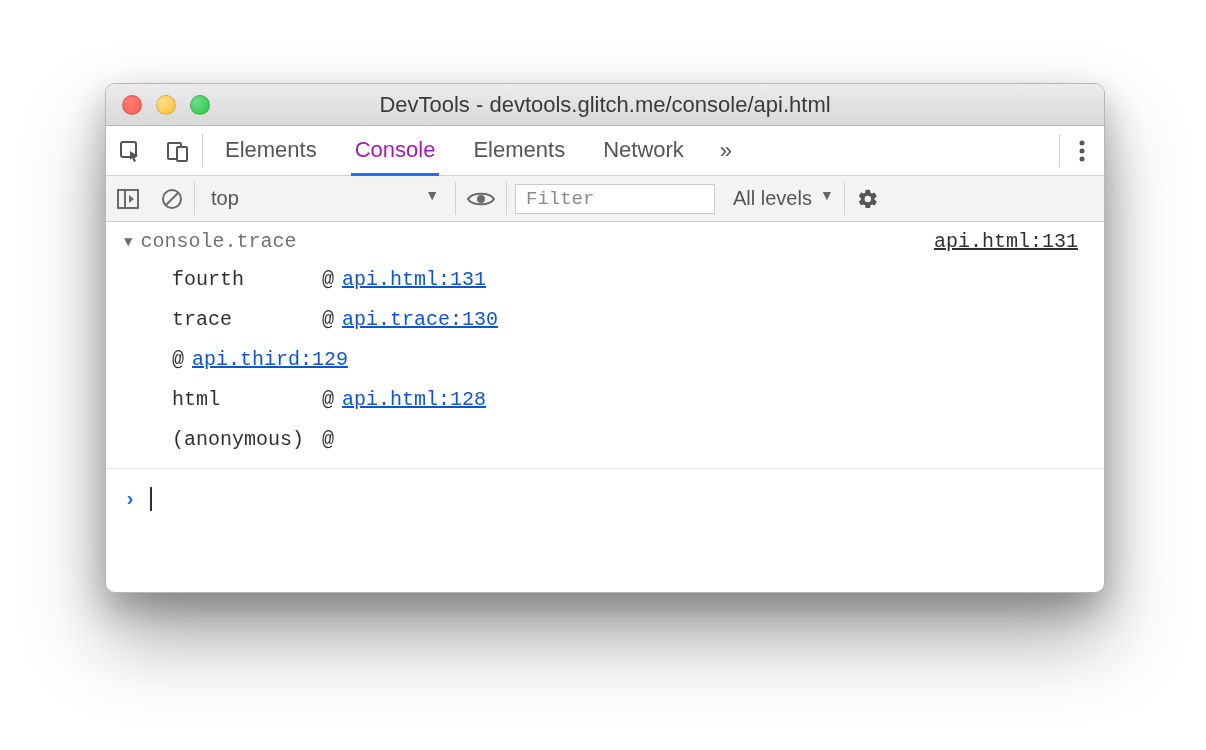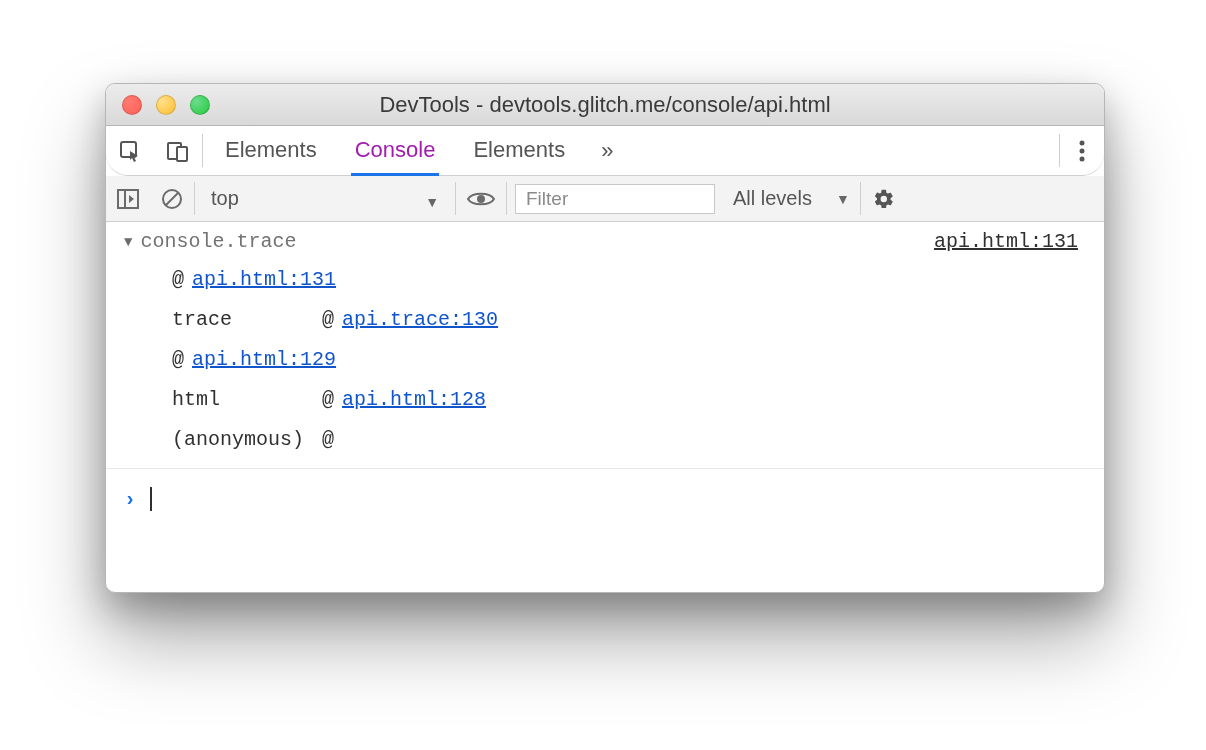--- a/index.html
+++ b/index.html
@@ -56,21 +56,20 @@
   }
 
   
   .tabrow {
     height: 50px;
     border-bottom: 1px solid #cfcfcf;
     display: flex;
     align-items: stretch;
     font-size: 22px;
     color: #555;
-    border-radius: 22px;
   }
   .tabrow .iconcell {
     display: flex; align-items: center; justify-content: center;
     width: 48px;
   }
   .tabrow .sep {
     width: 1px; background: #cfcfcf; margin: 8px 0;
   }
   .tabrow .tabs {
     display: flex; align-items: stretch;
@@ -109,41 +108,42 @@
     align-items: center;
     font-size: 20px;
     color: #555;
   }
   .tbcell {
     display: flex; align-items: center; justify-content: center;
   }
   .tbcell.icon { width: 44px; }
   .toolbar .sep { width: 1px; align-self: stretch; background: #cfcfcf; margin: 6px 0; }
   .context {
-    display: flex; align-items: flex-end; gap: 30px;
+    display: flex; align-items: flex-start; gap: 30px;
     padding: 0 16px;
     min-width: 260px;
     justify-content: space-between;
   }
   .context .caret { color: #666; font-size: 14px; }
   .eye { width: 50px; display:flex; align-items:center; justify-content:center; }
   .filter {
     display: flex; align-items: center; padding: 0 8px;
   }
   .filter input {
     height: 30px; width: 200px;
     border: 1px solid #c9c9c9;
     background: #fff;
     font-size: 19px;
     padding: 2px 10px;
     color: #333;
+    font-family: Liberation Mono, monospace;
   }
   .filter input::placeholder { color: #8a8a8a; }
   .levels {
-    display:flex; align-items:center; gap:24px;
+    display:flex; gap:8px;
     padding: 0 10px;
     white-space: nowrap;
   }
   .levels .caret { color:#666; font-size:14px; }
   .gear { width: 46px; display:flex; align-items:center; justify-content:center; }
 
   
   .consolebody {
     flex: 1;
     font-family: "Menlo", "Consolas", "Courier New", monospace;
@@ -216,20 +216,21 @@
         <svg width="24" height="24" viewBox="0 0 24 24" fill="none" stroke="#555" stroke-width="2">
           <rect x="2" y="4" width="13" height="16" rx="1"></rect>
           <rect x="11" y="8" width="10" height="14" rx="1" fill="#fff"></rect>
         </svg>
       </div>
       <div class="sep"></div>
       <div class="tabs">
         <div class="tab">Elements</div>
         <div class="tab active">Console</div>
         <div class="tab">Elements</div>
+        <div class="tab">Network</div>
       </div>
       <div class="chevrons">»</div>
       <div class="spacer"></div>
       <div class="sep"></div>
       <div class="kebab">
         <svg width="6" height="22" viewBox="0 0 6 22" fill="#555">
           <circle cx="3" cy="3" r="2.5"></circle>
           <circle cx="3" cy="11" r="2.5"></circle>
           <circle cx="3" cy="19" r="2.5"></circle>
         </svg>
@@ -279,31 +280,32 @@
     </div>
 
     <div class="consolebody">
       <div class="tracehead">
         <span class="disctri">▼</span>
         <span class="label">console.trace</span>
         <a class="src">api.html:131</a>
       </div>
       <div class="frames">
         <div class="frame">
+          <span class="fn">fourth</span>
           <span class="at">@</span>
           <a class="link">api.html:131</a>
         </div>
         <div class="frame">
           <span class="fn">trace</span>
           <span class="at">@</span>
           <a class="link">api.trace:130</a>
         </div>
         <div class="frame">
           <span class="at">@</span>
-          <a class="link">api.html:129</a>
+          <a class="link">api.third:129</a>
         </div>
         <div class="frame">
           <span class="fn">html</span>
           <span class="at">@</span>
           <a class="link">api.html:128</a>
         </div>
         <div class="frame">
           <span class="fn">(anonymous)</span>
           <span class="at">@</span>
         </div>

